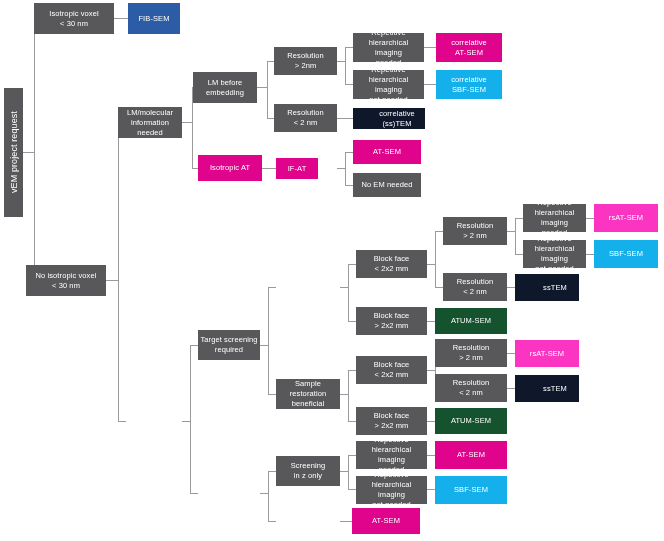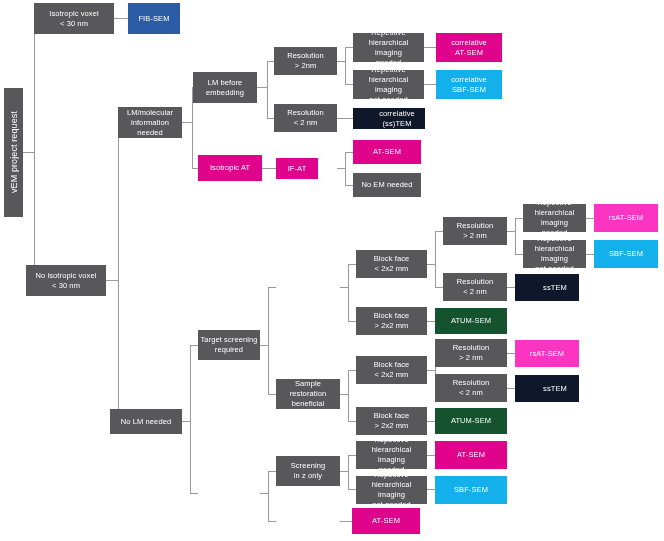--- a/index.html
+++ b/index.html
@@ -147,21 +147,20 @@
 
   <div class="node grey" style="left: 26px; top: 265px; width: 80px; height: 31px; flex-direction: column;">
       <span>No isotropic voxel</span>
       <span>&lt; 30 nm</span>
     </div>
 
   <div class="node grey" style="left: 118px; top: 107px; width: 64px; height: 31px; flex-direction: column;">
       <span>LM/molecular</span>
       <span>information needed</span>
     </div>
-  <div class="node grey" style="left:110px;top:409px;width:72px;height:25px;">No LM needed</div>
 
   <div class="node grey" style="left: 193px; top: 72px; width: 64px; height: 31px; flex-direction: column;">
       <span>LM before</span>
       <span>embedding</span>
     </div>
   <div class="node magenta" style="left:198px;top:155px;width:64px;height:26px;">Isotropic AT</div>
 
   <div class="node grey" style="left: 274px; top: 47px; width: 63px; height: 28px; flex-direction: column;">
       <span>Resolution</span>
       <span>&gt; 2nm</span>

